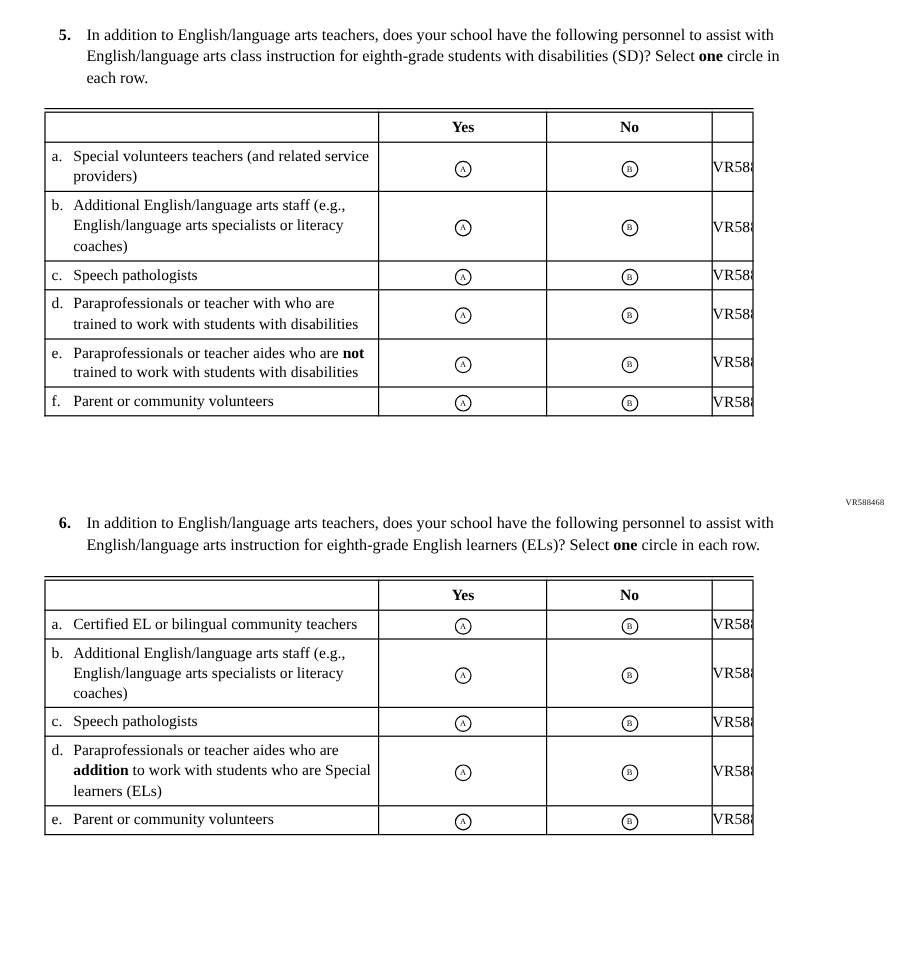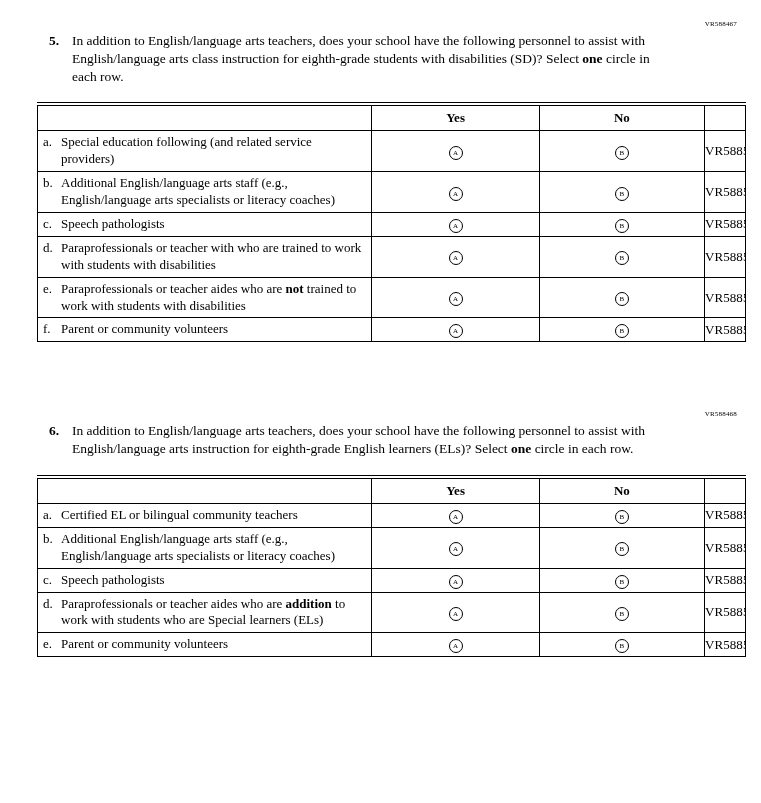--- a/index.html
+++ b/index.html
@@ -38,21 +38,21 @@
     width: 23px;
     flex-shrink: 0;
     font-weight: bold;
   }
   .q-text {
     max-width: 583px;
   }
 
   table.resp-table {
     border-collapse: collapse;
-    width: 709px;
+    width: 591px;
     margin-top: 17px;
     table-layout: fixed;
     border-top: 4px double #000;
     border-bottom: 1px solid #000;
   }
   table.resp-table th,
   table.resp-table td {
     border: 1px solid #000;
     font-size: 13px;
     vertical-align: middle;
@@ -104,21 +104,20 @@
     overflow: hidden;
   }
   b { font-weight: bold; }
 </style>
 </head>
 <body>
 
 <div class="page">
 
   <div class="section">
-    <div class="vr-top">VR588467</div>
     <div class="question">
       <div class="q-num">5.</div>
       <div class="q-text"><span>In addition to English/language arts teachers, does your school have the following personnel to assist with English/language arts class instruction for eighth-grade students with disabilities (SD)? Select </span><b>one</b><span> circle in each row.</span></div>
     </div>
 
     <table class="resp-table">
       <colgroup>
         <col class="c-label">
           <col class="c-yes">
           <col class="c-no">
@@ -129,21 +128,21 @@
           <th class="hdr"></th>
           <th class="hdr">Yes</th>
           <th class="hdr">No</th>
           <th class="hdr"></th>
         </tr>
       </thead>
       <tbody>
 
           <tr>
             <td class="label-cell">
-              <div class="hang"><span class="row-letter">a.</span><span><span>Special education following (and related service providers)</span><b></b><span></span></span></div>
+              <div class="hang"><span class="row-letter">a.</span><span><span>Special volunteers teachers (and related service providers)</span><b></b><span></span></span></div>
             </td>
             <td class="opt-cell"><span class="circle">A</span></td>
             <td class="opt-cell"><span class="circle">B</span></td>
             <td class="vr-cell">VR588505</td>
           </tr>
 
           <tr>
             <td class="label-cell">
               <div class="hang"><span class="row-letter">b.</span><span><span>Additional English/language arts staff (e.g., English/language arts specialists or literacy coaches)</span><b></b><span></span></span></div>
             </td>

